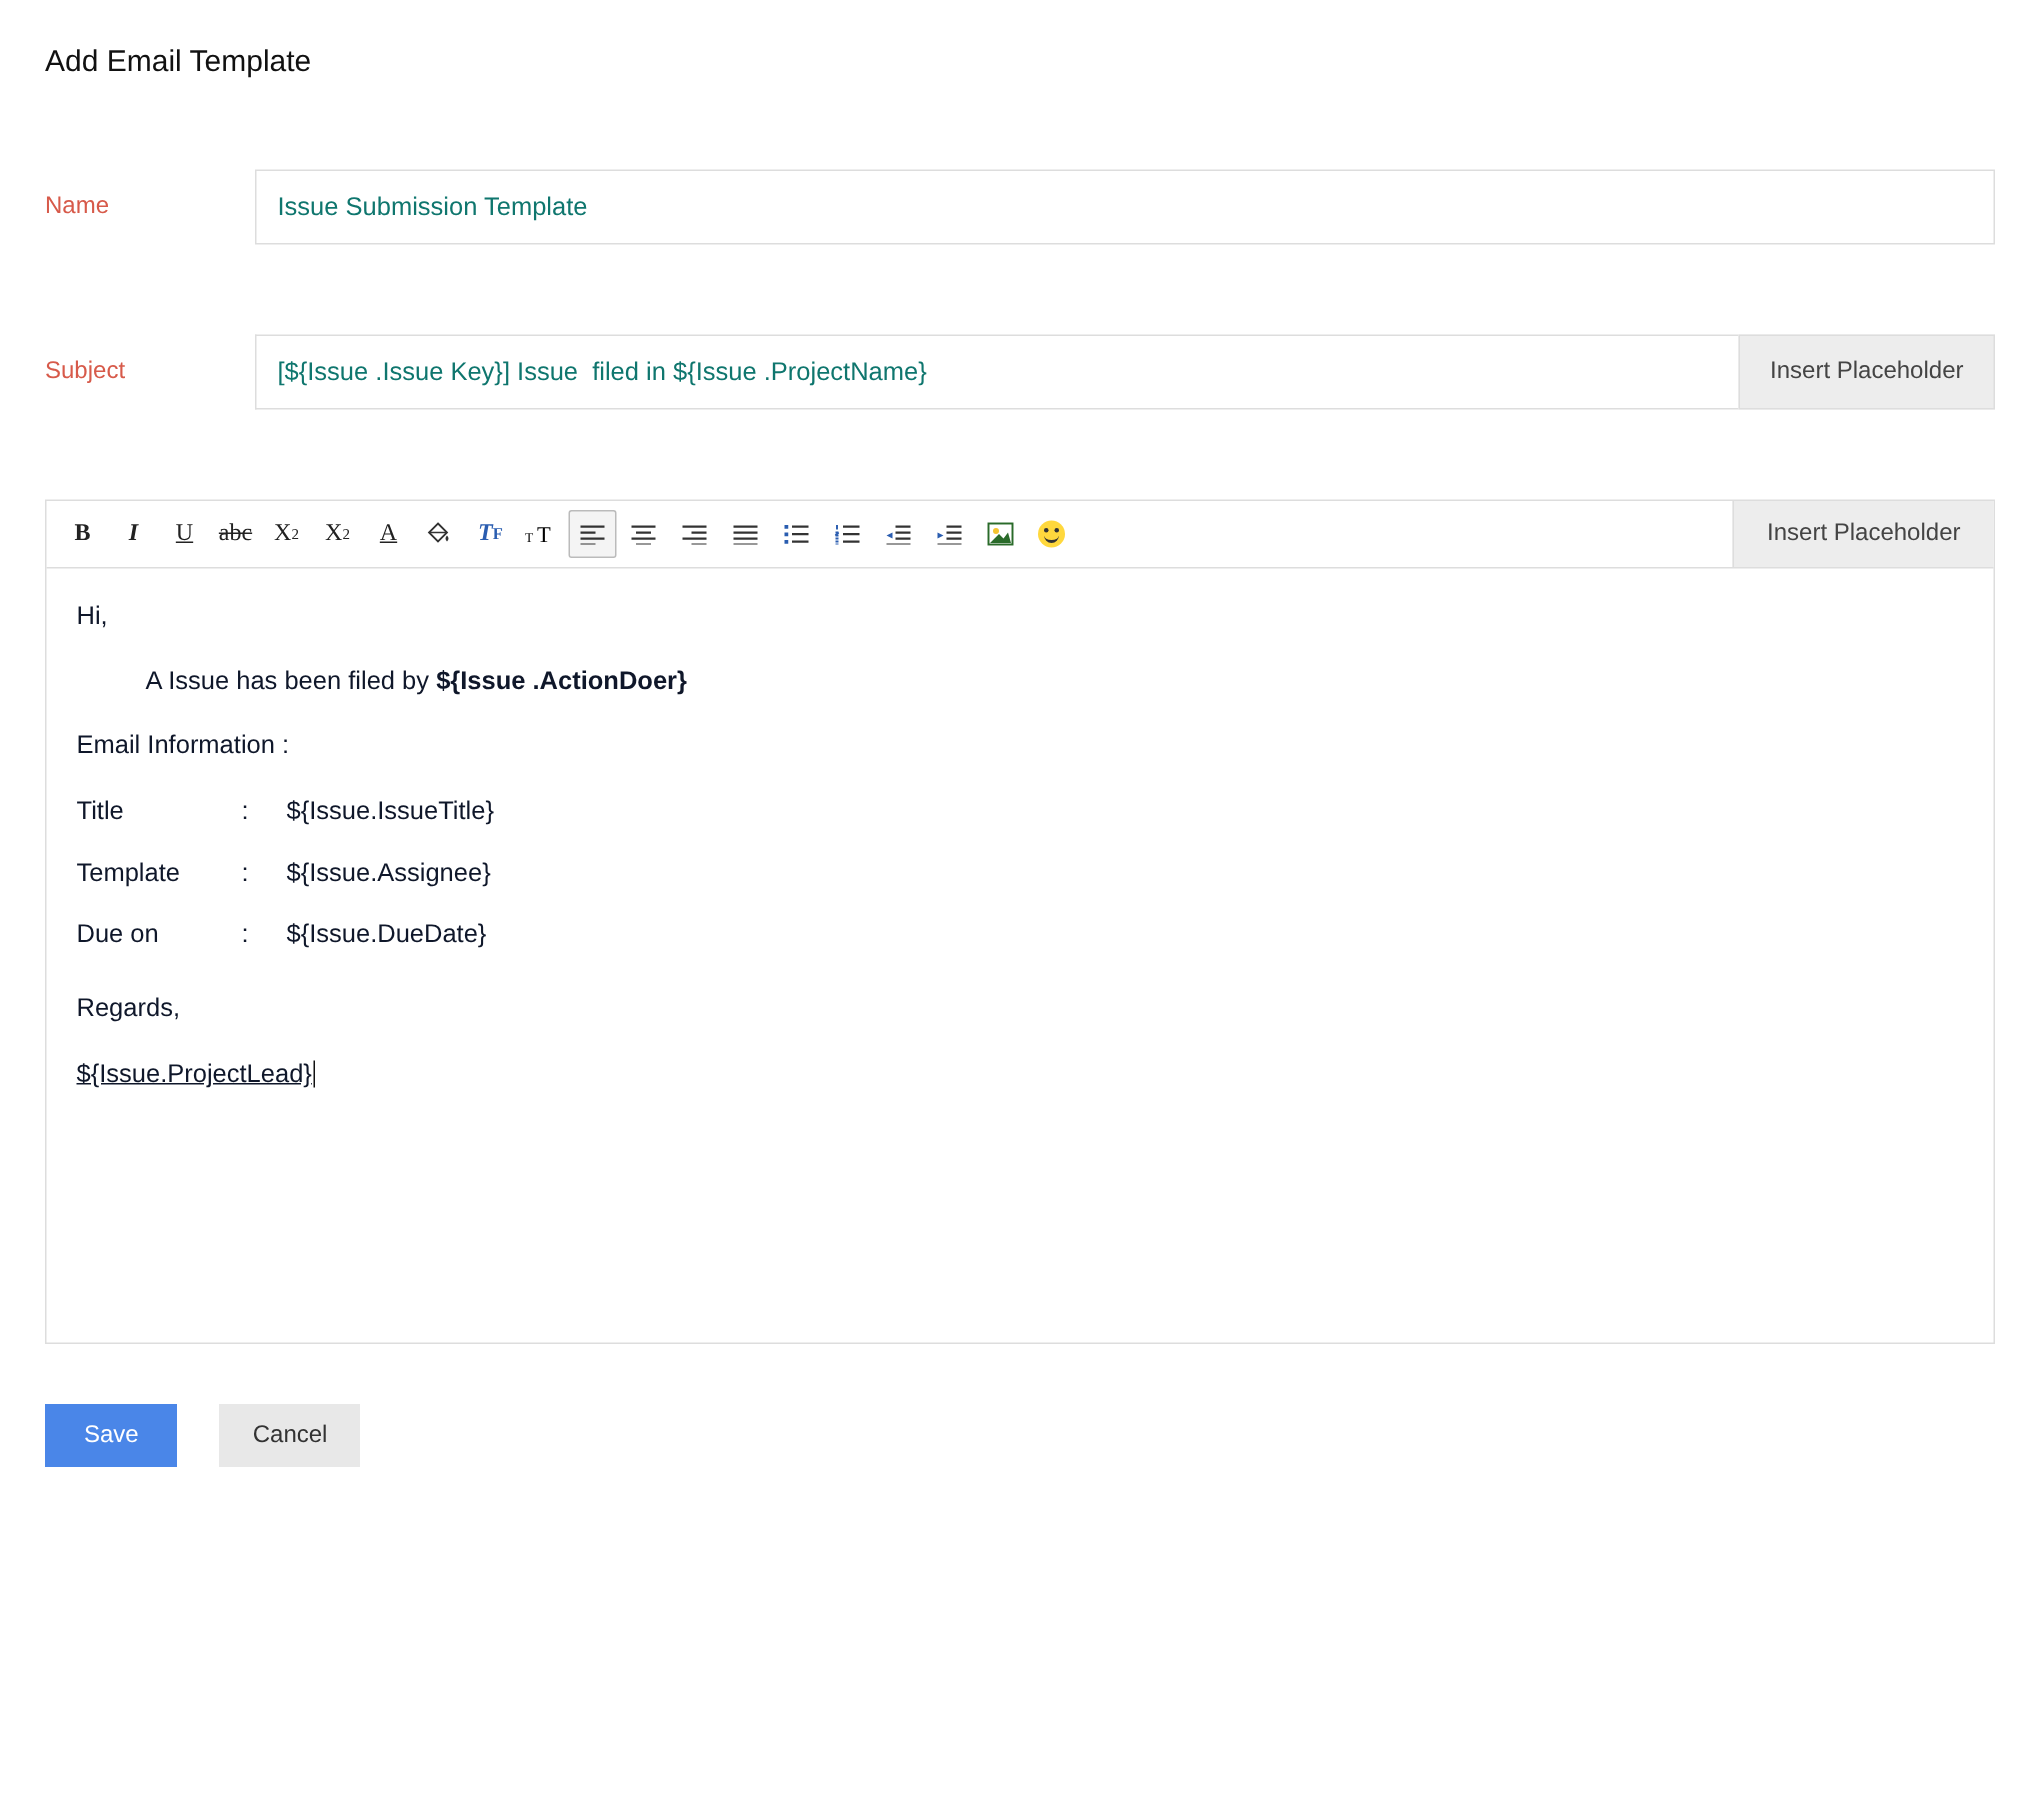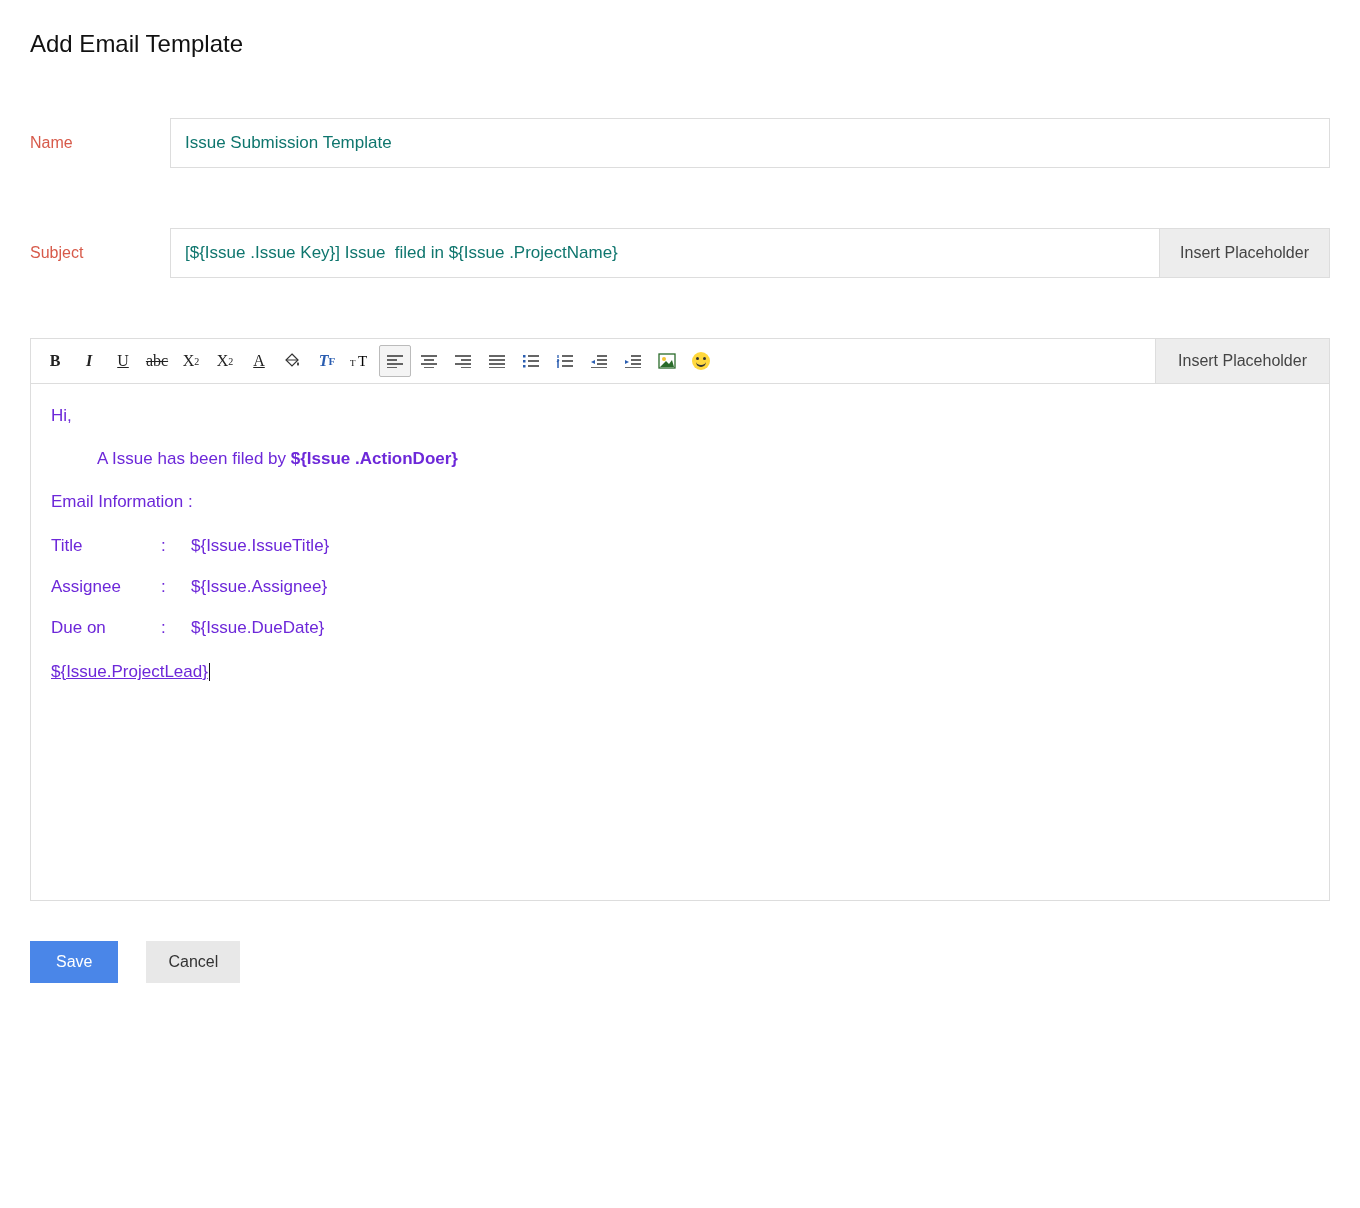--- a/index.html
+++ b/index.html
@@ -4,21 +4,21 @@
 <style>
   body {
     margin: 0;
     font-family: Arial, Helvetica, sans-serif;
     font-size: 15px;
     color: #333;
     background: #fff;
     padding: 30px;
   }
   h1 {
-    font-size: 24px;
+    font-size: 20px;
     font-weight: 400;
     margin: 0 0 60px 0;
     color: #111;
   }
   .form-row {
     display: flex;
     align-items: center;
     margin-bottom: 60px;
   }
   .form-label {
@@ -98,21 +98,21 @@
     padding: 0 22px;
     font-size: 16px;
     color: #444;
     cursor: pointer;
   }
   .editor-body {
     min-height: 480px;
     padding: 18px 20px;
     font-size: 17px;
     line-height: 1.6;
-    color: #6d28d9;
+    color: #0f172a;
     outline: none;
   }
   .editor-body p { margin: 0 0 16px 0; }
   .editor-body .indent { padding-left: 46px; }
   .editor-body .section-head { margin: 10px 0 16px 0; }
   .kv-row { display:flex; margin-bottom:14px; }
   .kv-key { width: 110px; flex: 0 0 110px; }
   .kv-col { width: 30px; flex: 0 0 30px; }
   .editor-body .caret {
     display:inline-block;
@@ -314,30 +314,31 @@
       <span>A Issue  has been filed by </span><b>${Issue .ActionDoer}</b>
     </p>
     <p class="section-head">Email Information :</p>
 
     <div class="kv-row">
       <span class="kv-key">Title</span>
       <span class="kv-col">:</span>
       <span>${Issue.IssueTitle}</span>
     </div>
     <div class="kv-row">
-      <span class="kv-key">Assignee</span>
+      <span class="kv-key">Template</span>
       <span class="kv-col">:</span>
       <span>${Issue.Assignee}</span>
     </div>
     <div class="kv-row">
       <span class="kv-key">Due on</span>
       <span class="kv-col">:</span>
       <span>${Issue.DueDate}</span>
     </div>
 
+    <p style="margin-top:22px;margin-bottom:0;">Regards,</p>
     <p style="margin-top:17px;text-decoration:underline;">
       <span>${Issue.ProjectLead}</span><span class="caret"></span>
     </p>
   </div>
 </div>
 
 <div class="footer-actions">
   <button class="btn-save">Save</button>
   <button class="btn-cancel">Cancel</button>
 </div>

